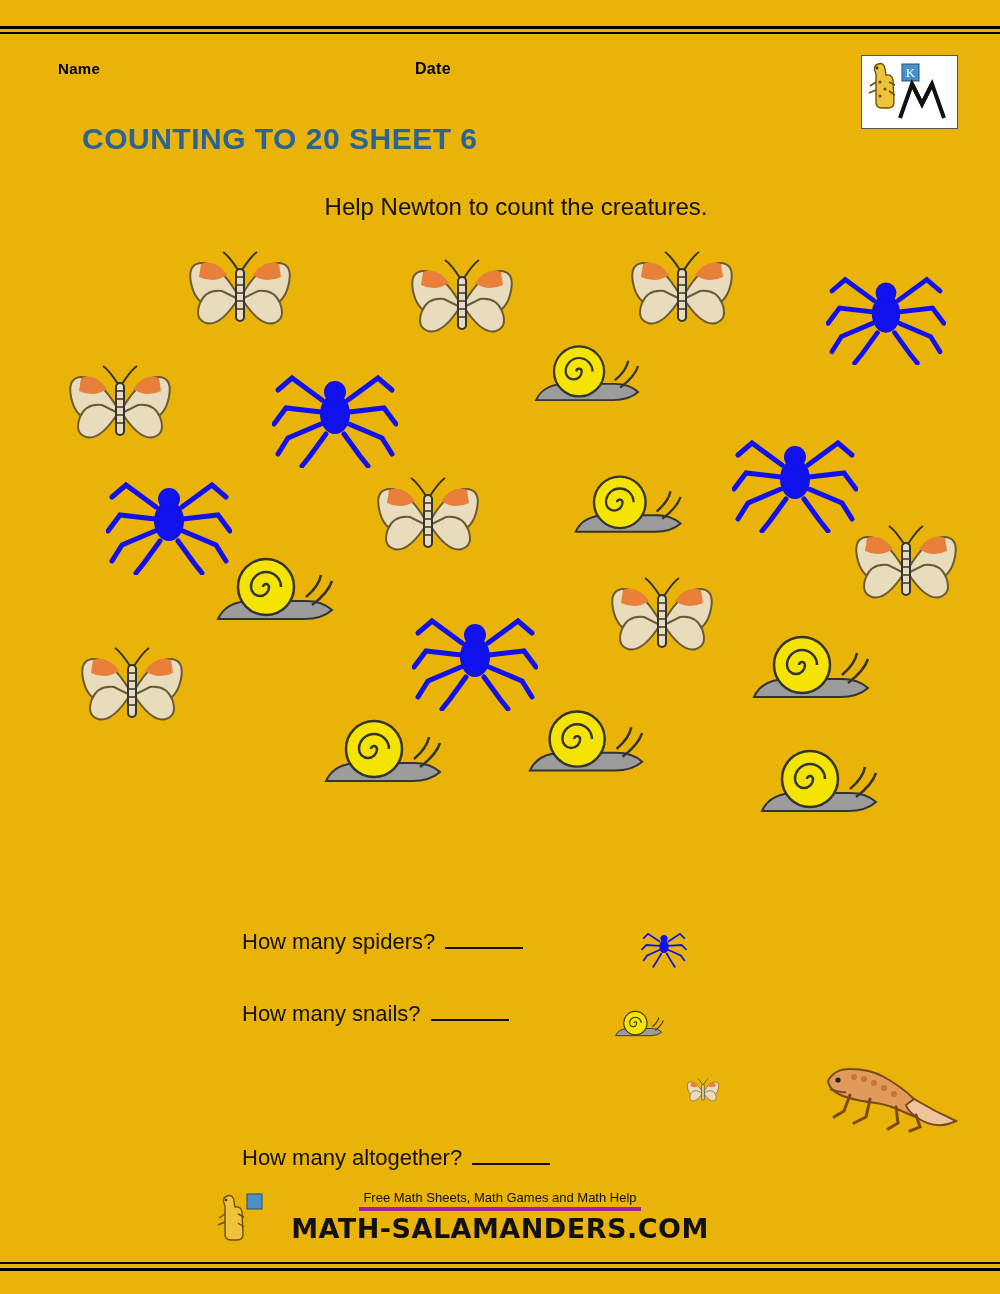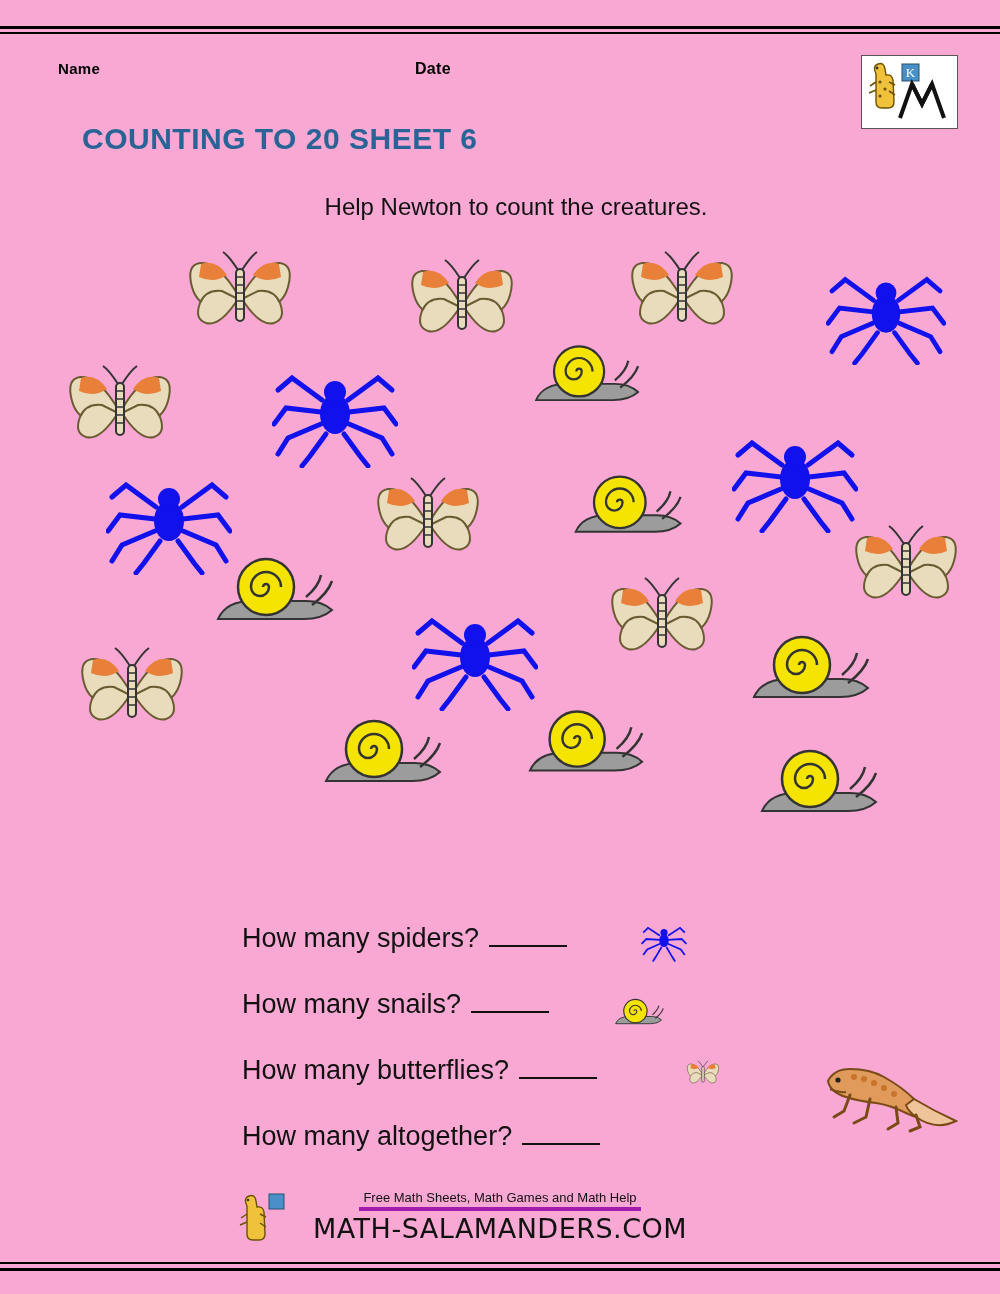--- a/index.html
+++ b/index.html
@@ -9,21 +9,21 @@
   }
   body {
     font-family: "Liberation Sans", sans-serif;
     color: #000;
   }
   #page {
     position: relative;
     width: 1000px;
     height: 1294px;
     margin: 0 auto;
-    background: #f9a8d4;
+    background: #eab308;
     overflow: hidden;
   }
   
   .rule-top {
     position: absolute;
     left: 0;
     width: 1000px;
     background: #000;
   }
   .rule-top.a { top: 26px; height: 3px; }
@@ -89,22 +89,23 @@
   }
   .questions {
     position: absolute;
     left: 0;
     top: 915px;
     width: 1000px;
   }
   .q-row {
     position: relative;
     height: 66px;
-    font-size: 27px;
+    font-size: 22px;
     color: #111;
+    margin-top: 6px;
   }
   .q-text {
     position: absolute;
     left: 242px;
     top: 8px;
     white-space: nowrap;
   }
   .q-blank {
     display: inline-block;
     border-bottom: 2px solid #111;
@@ -132,21 +133,21 @@
   }
   .footer-tag {
     font-size: 13px;
     color: #111;
     display: inline-block;
     border-bottom: 4px solid #a21caf;
     padding: 0 4px 2px 4px;
   }
   .footer-brand {
     font-size: 27px;
-    font-weight: normal;
+    font-weight: bold;
     color: #111;
     letter-spacing: .5px;
     margin-top: 2px;
     font-family: "DejaVu Sans", sans-serif;
   }
   .footer-row {
     display: inline-block;
     position: relative;
   }
   .footer-logo {
@@ -431,23 +432,20 @@
           <path d="M8 62 q6 -16 30 -16 l52 0 q14 0 20 8 q-8 8 -24 8 z" fill="#9c9c9c" stroke="#333" stroke-width="2"></path>
           <path d="M96 50 q14 -10 18 -22" stroke="#333" stroke-width="2.5" fill="none"></path>
           <path d="M90 42 q12 -10 14 -20" stroke="#333" stroke-width="2.5" fill="none"></path>
           <circle cx="52" cy="34" r="26" fill="#f5e300" stroke="#333" stroke-width="2.5"></circle>
           <path d="M52 34 m-3 0 a3 3 0 1 1 6 0 a8 8 0 1 1 -16 0 a13 13 0 1 1 26 0" fill="none" stroke="#333" stroke-width="2.5"></path>
         </svg>
       </div>
     </div>
 
     <div class="q-row">
-      <div class="q-text">
-        <span>How many butterflies?</span><span class="q-blank"></span>
-      </div>
       <div class="q-icon" style="left:686px;top:12px;">
         <svg width="34" height="30" viewBox="0 0 108 92">
           <path d="M52 46 q-20 -34 -38 -32 q-14 2 -8 24 q5 18 22 20 q14 2 24 -12 z" fill="#e8dcbd" stroke="#6b5b33" stroke-width="2"></path>
           <path d="M56 46 q20 -34 38 -32 q14 2 8 24 q-5 18 -22 20 q-14 2 -24 -12 z" fill="#e8dcbd" stroke="#6b5b33" stroke-width="2"></path>
           <path d="M52 50 q-18 28 -32 24 q-12 -4 -6 -20 q6 -14 22 -12 z" fill="#e8dcbd" stroke="#6b5b33" stroke-width="2"></path>
           <path d="M56 50 q18 28 32 24 q12 -4 6 -20 q-6 -14 -22 -12 z" fill="#e8dcbd" stroke="#6b5b33" stroke-width="2"></path>
           <path d="M16 16 q14 -4 24 10 q-12 8 -26 2 z" fill="#e8803a"></path>
           <path d="M92 16 q-14 -4 -24 10 q12 8 26 2 z" fill="#e8803a"></path>
           <rect x="50" y="22" width="8" height="50" rx="4" fill="#e8dcbd" stroke="#333" stroke-width="2"></rect>
           <path d="M52 22 q-8 -14 -14 -18 M56 22 q8 -14 14 -18" stroke="#333" stroke-width="2" fill="none"></path>

